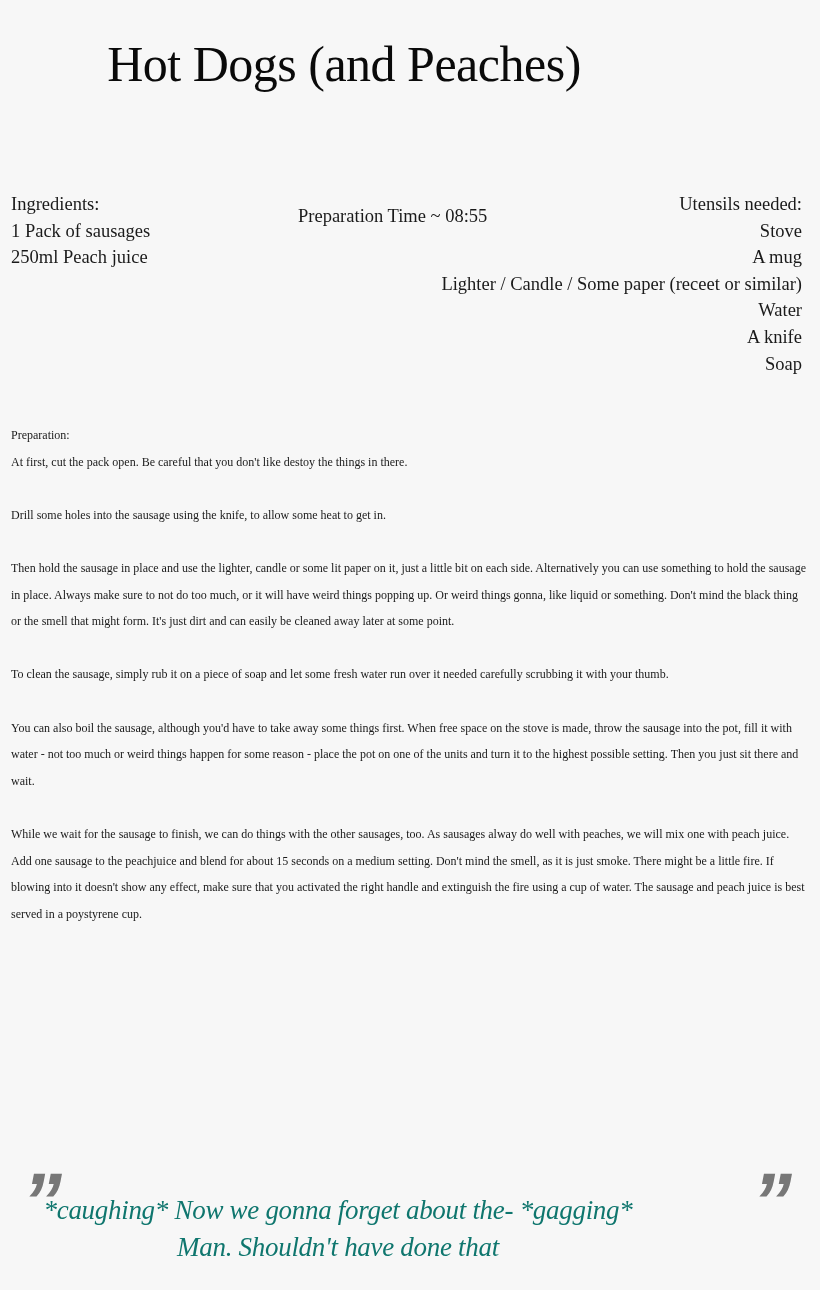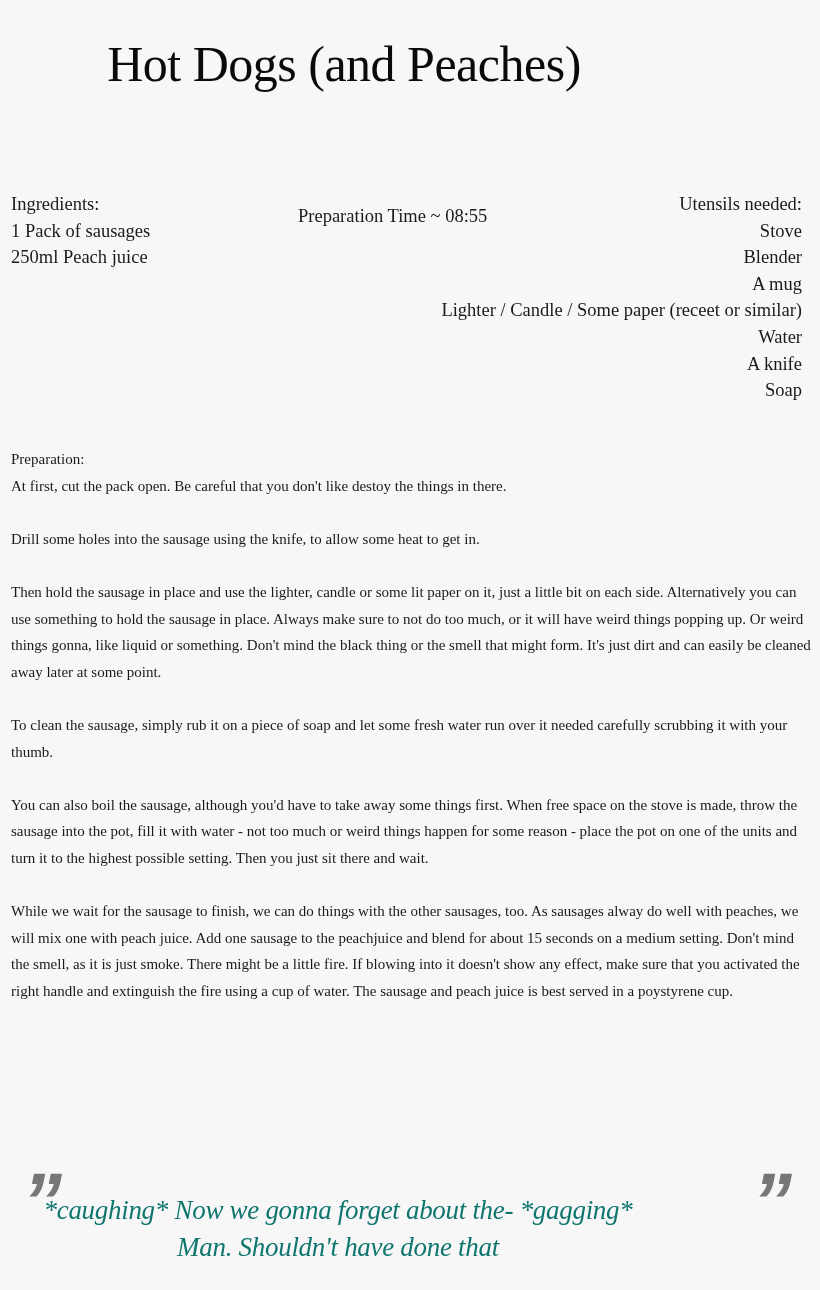--- a/index.html
+++ b/index.html
@@ -52,24 +52,24 @@
     }
     .heading {
       display: block;
       margin-top: 8px;
     }
     .item {
       display: block;
     }
     .preparation {
       position: absolute;
-      top: 438px;
+      top: 414px;
       left: 11px;
       width: 800px;
-      font-size: 15px;
+      font-size: 12px;
       line-height: 26.6px;
     }
     .preparation p {
       margin: 0 0 26.6px 0;
     }
     .quote {
       position: absolute;
       top: 1162px;
       left: 0;
       width: 820px;
@@ -112,21 +112,20 @@
     <span class="item">250ml Peach juice</span>
   </div>
 
   <div class="prep-time">
     <span class="heading">Preparation Time ~ 08:55</span>
   </div>
 
   <div class="utensils">
     <span class="heading">Utensils needed:</span>
     <span class="item">Stove</span>
-    <span class="item">Blender</span>
     <span class="item">A mug</span>
     <span class="item">Lighter / Candle / Some paper (receet or similar)</span>
     <span class="item">Water</span>
     <span class="item">A knife</span>
     <span class="item">Soap</span>
   </div>
 </div>
 
 <div class="preparation">
   <span class="heading">Preparation:</span>

